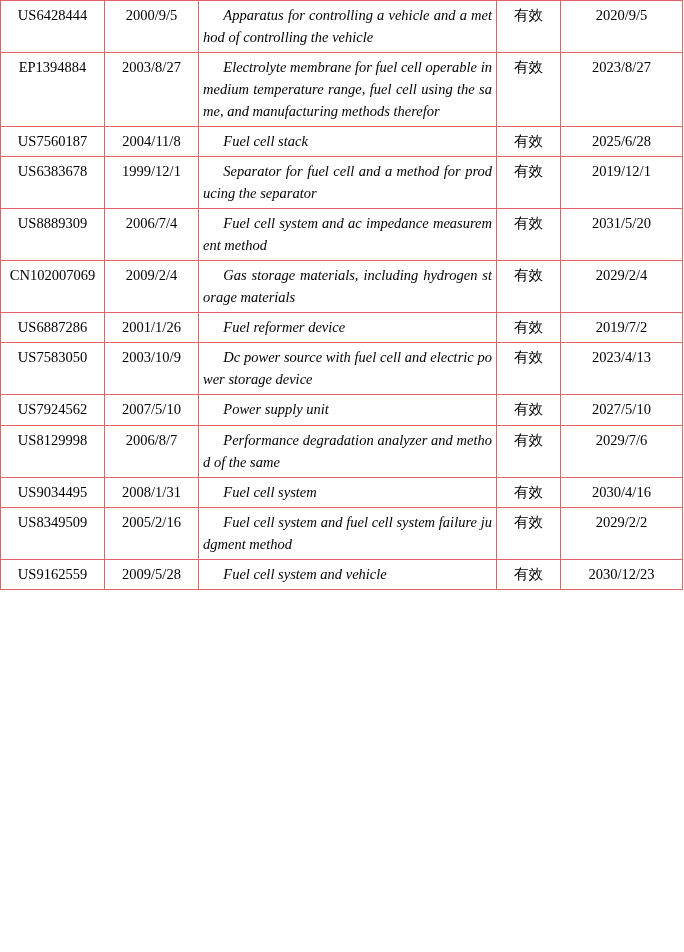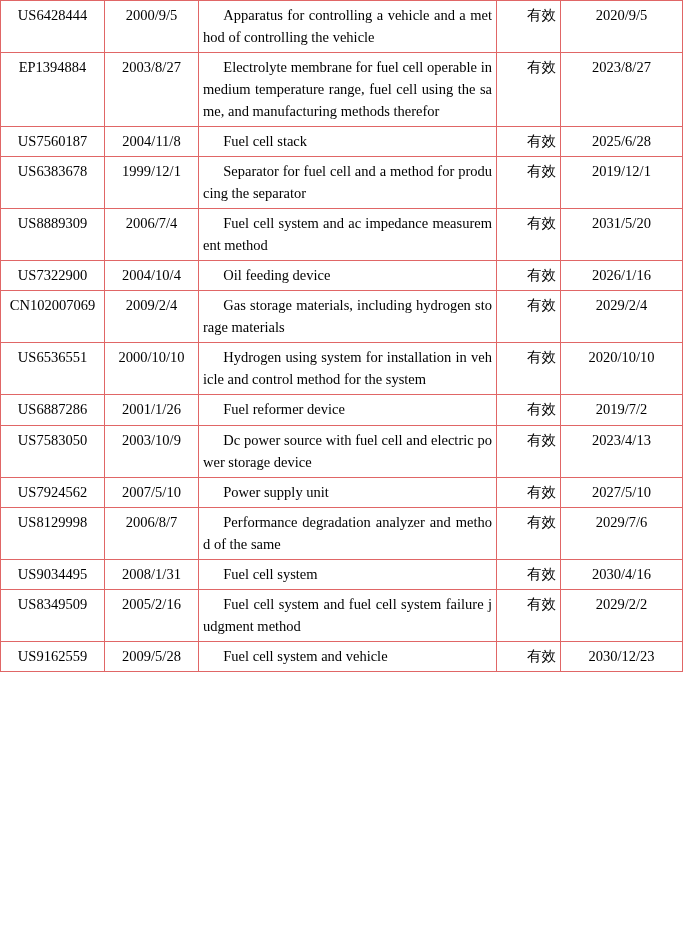--- a/index.html
+++ b/index.html
@@ -29,22 +29,22 @@
   }
   
   col.c-pubno  { width: 104px; }
   col.c-date   { width: 94px; }
   col.c-title  { width: 298px; }
   col.c-status { width: 64px; }
   col.c-exp    { width: 122px; }
 
   td.pubno  { text-align: center; }
   td.date   { text-align: center; }
-  td.title  { text-align: justify; text-align-last: left; padding-left: 6px; padding-right: 6px; }
-  td.status { text-align: right; padding-left: 6px; }
+  td.title  { text-align: justify; text-align-last: left; padding-left: 6px; padding-right: 6px; font-style: italic; }
+  td.status { text-align: center; padding-left: 6px; }
   td.exp    { text-align: center; margin-left: 12px; }
 
   
   .jtxt {
     display: block;
     text-align: justify;
     text-indent: 1.4em;
   }
 </style>
 </head>
@@ -98,45 +98,27 @@
       <tr>
         <td class="pubno">US8889309</td>
         <td class="date">2006/7/4</td>
         <td class="title">
           <span class="jtxt">Fuel cell system and ac impedance measurement method</span>
         </td>
         <td class="status">有效</td>
         <td class="exp">2031/5/20</td>
       </tr>
       <tr>
-        <td class="pubno">US7322900</td>
-        <td class="date">2004/10/4</td>
-        <td class="title">
-          <span class="jtxt">Oil feeding device</span>
-        </td>
-        <td class="status">有效</td>
-        <td class="exp">2026/1/16</td>
-      </tr>
-      <tr>
         <td class="pubno">CN102007069</td>
         <td class="date">2009/2/4</td>
         <td class="title">
           <span class="jtxt">Gas storage materials, including hydrogen storage   materials</span>
         </td>
         <td class="status">有效</td>
         <td class="exp">2029/2/4</td>
-      </tr>
-      <tr>
-        <td class="pubno">US6536551</td>
-        <td class="date">2000/10/10</td>
-        <td class="title">
-          <span class="jtxt">Hydrogen using system for installation in vehicle and control method for   the system</span>
-        </td>
-        <td class="status">有效</td>
-        <td class="exp">2020/10/10</td>
       </tr>
       <tr>
         <td class="pubno">US6887286</td>
         <td class="date">2001/1/26</td>
         <td class="title">
           <span class="jtxt">Fuel reformer device</span>
         </td>
         <td class="status">有效</td>
         <td class="exp">2019/7/2</td>
       </tr>

